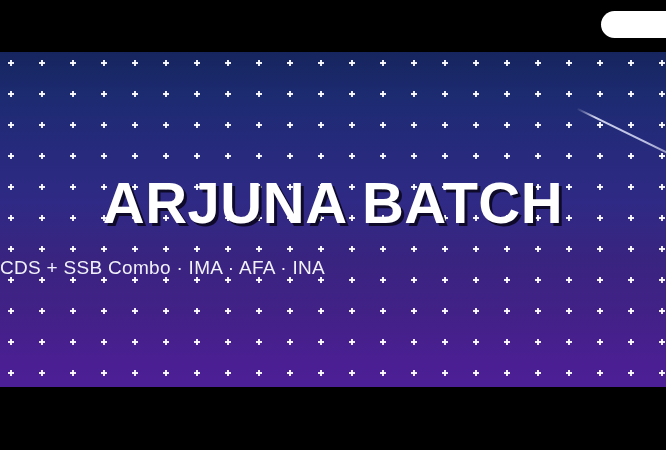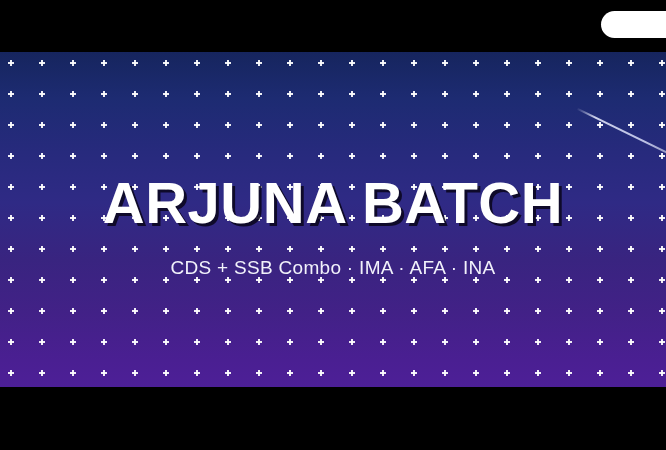--- a/index.html
+++ b/index.html
@@ -133,21 +133,20 @@
     letter-spacing: 0.5px;
     text-shadow: 3px 3px 0 rgba(10,6,30,0.88);
     white-space: nowrap;
   }
 
   .hero-subtitle {
     position: absolute;
     left: 0;
     top: 205px;
     width: 666px;
-    text-align: center;
     font-family: "Liberation Sans", sans-serif;
     font-size: 19px;
     font-weight: normal;
     color: #f2f2fb;
     letter-spacing: 0.3px;
     white-space: nowrap;
   }
 
   
   .bottombar {

